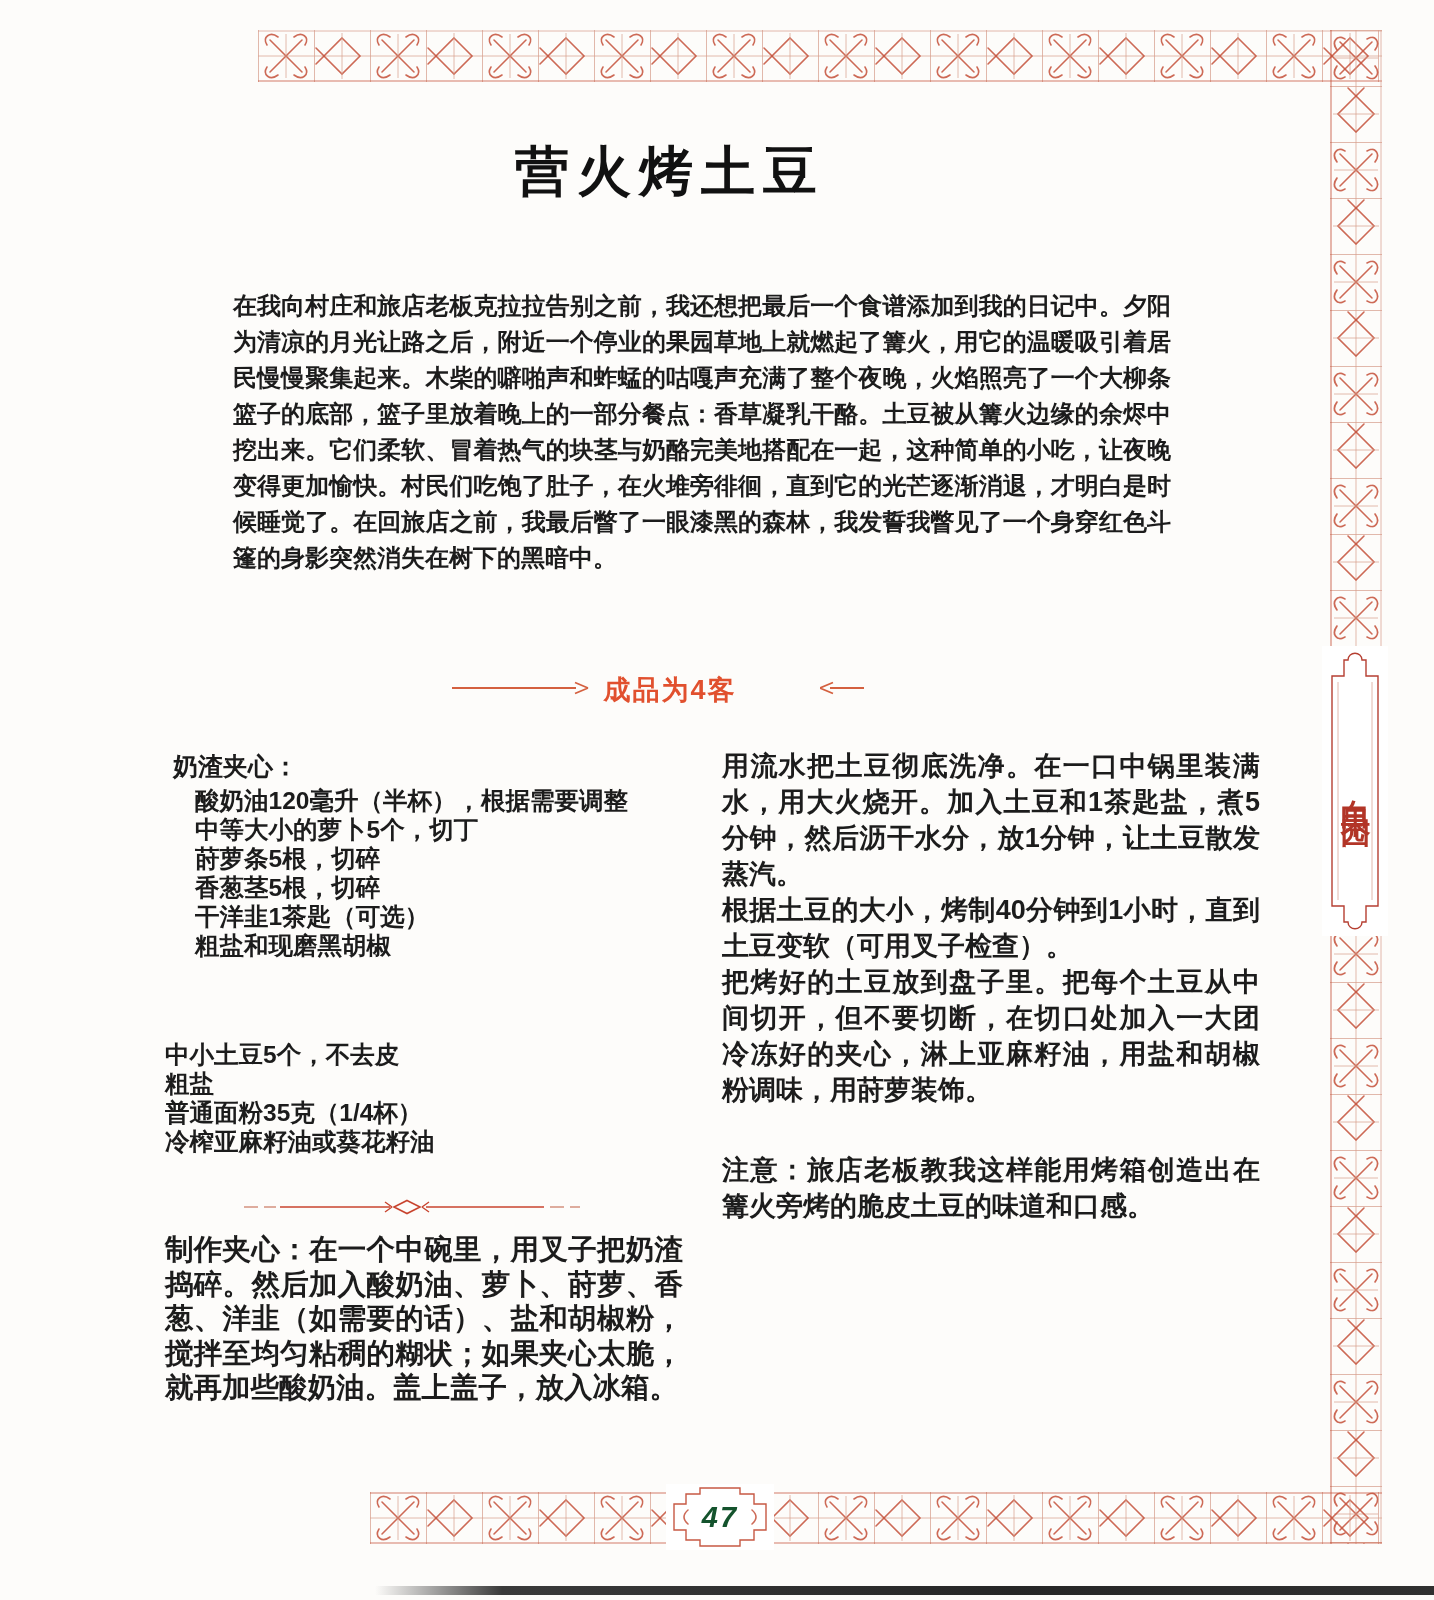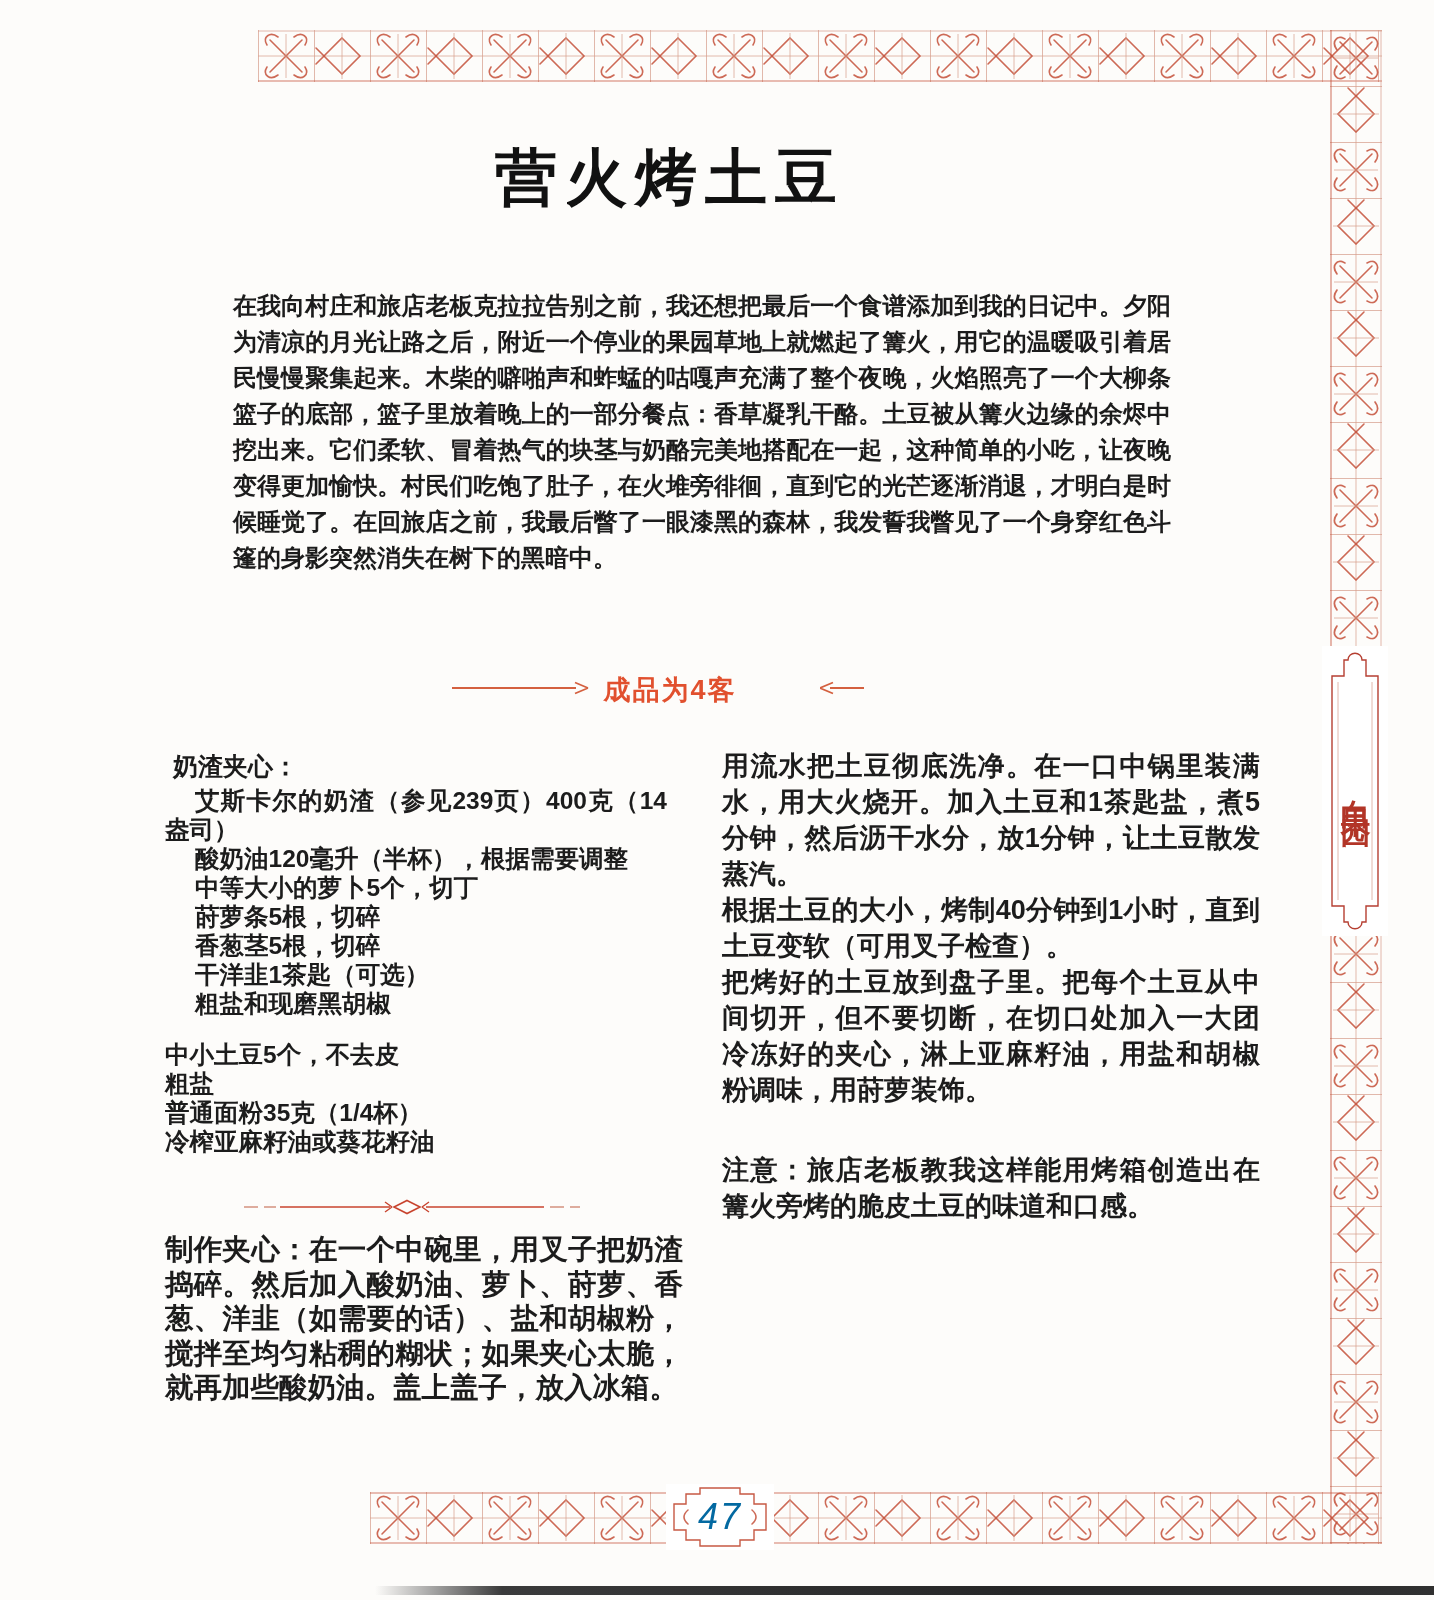--- a/index.html
+++ b/index.html
@@ -10,21 +10,21 @@
     color:#1c1c1c;
   }
   .abs{position:absolute;}
   
   .orn-main{stroke:#c4503a;fill:none;stroke-width:1.6;opacity:.85;stroke-linecap:round;}
   .orn-thin{stroke:#d79d8b;fill:none;stroke-width:.9;opacity:.8;}
   .orn-edge{stroke:#c4503a;fill:none;stroke-width:1.1;opacity:.75;}
 
   .page-title{
     left:0;top:136px;width:1340px;text-align:center;
-    font-size:62px;font-weight:800;letter-spacing:8px;color:#111;
+    font-size:54px;font-weight:800;letter-spacing:8px;color:#111;
   }
   .intro{
     left:233px;top:288px;width:938px;
     font-size:24px;line-height:36px;font-weight:600;
     text-align:justify;text-justify:inter-character;
   }
   .yield-row{left:0;top:672px;width:1340px;height:36px;text-align:center;}
   .yield-text{font-size:27px;font-weight:800;color:#e1502e;letter-spacing:2px;}
 
   .ing-heading{left:165px;top:750px;font-size:25px;font-weight:800;}
@@ -53,21 +53,21 @@
   .side-tab-label{
     position:absolute;left:0;top:0;width:100%;height:100%;
     display:flex;align-items:center;justify-content:center;
     writing-mode:vertical-rl;text-orientation:upright;
     font-size:30px;font-weight:800;color:#b23527;letter-spacing:10px;
   }
   .pagenum-box{left:666px;top:1484px;width:108px;height:66px;background:#fff;z-index:5;}
   .pagenum{
     position:absolute;left:0;top:0;width:100%;height:100%;
     display:flex;align-items:center;justify-content:center;
-    font-size:36px;font-weight:400;font-style:italic;color:#0369a1;letter-spacing:2px;
+    font-size:29px;font-weight:700;font-style:italic;color:#14532d;letter-spacing:2px;
   }
   .page-edge{
     left:375px;top:1586px;width:1059px;height:9px;
     background:linear-gradient(90deg, rgba(40,40,40,0) 0%, #3a3a3a 12%, #262626 60%, #303030 100%);
   }
 </style>
 </head>
 <body>
 
 <div class="abs" style="left:258px;top:30px;">
@@ -174,21 +174,20 @@
   <span class="yield-text">成品为4客</span>
   <svg class="abs" style="left:820px;top:8px" width="44" height="16">
     <path d="M0,8 L13,2.5 M0,8 L13,13.5" stroke="#d4603f" stroke-width="1.8" fill="none"></path>
     <line x1="10" y1="8" x2="44" y2="8" stroke="#d4603f" stroke-width="1.8"></line>
   </svg>
 </div>
 
 <div class="abs ing-heading" style="left: 173px; top: 750px;">奶渣夹心：</div>
 
 <div class="abs ing-list1">
-  <p>艾斯卡尔的奶渣（参见239页）400克（14盎司）</p>
   <p>酸奶油120毫升（半杯），根据需要调整</p>
   <p>中等大小的萝卜5个，切丁</p>
   <p>莳萝条5根，切碎</p>
   <p>香葱茎5根，切碎</p>
   <p>干洋韭1茶匙（可选）</p>
   <p>粗盐和现磨黑胡椒</p>
 </div>
 
 <div class="abs ing-list2">
   <p>中小土豆5个，不去皮</p>

